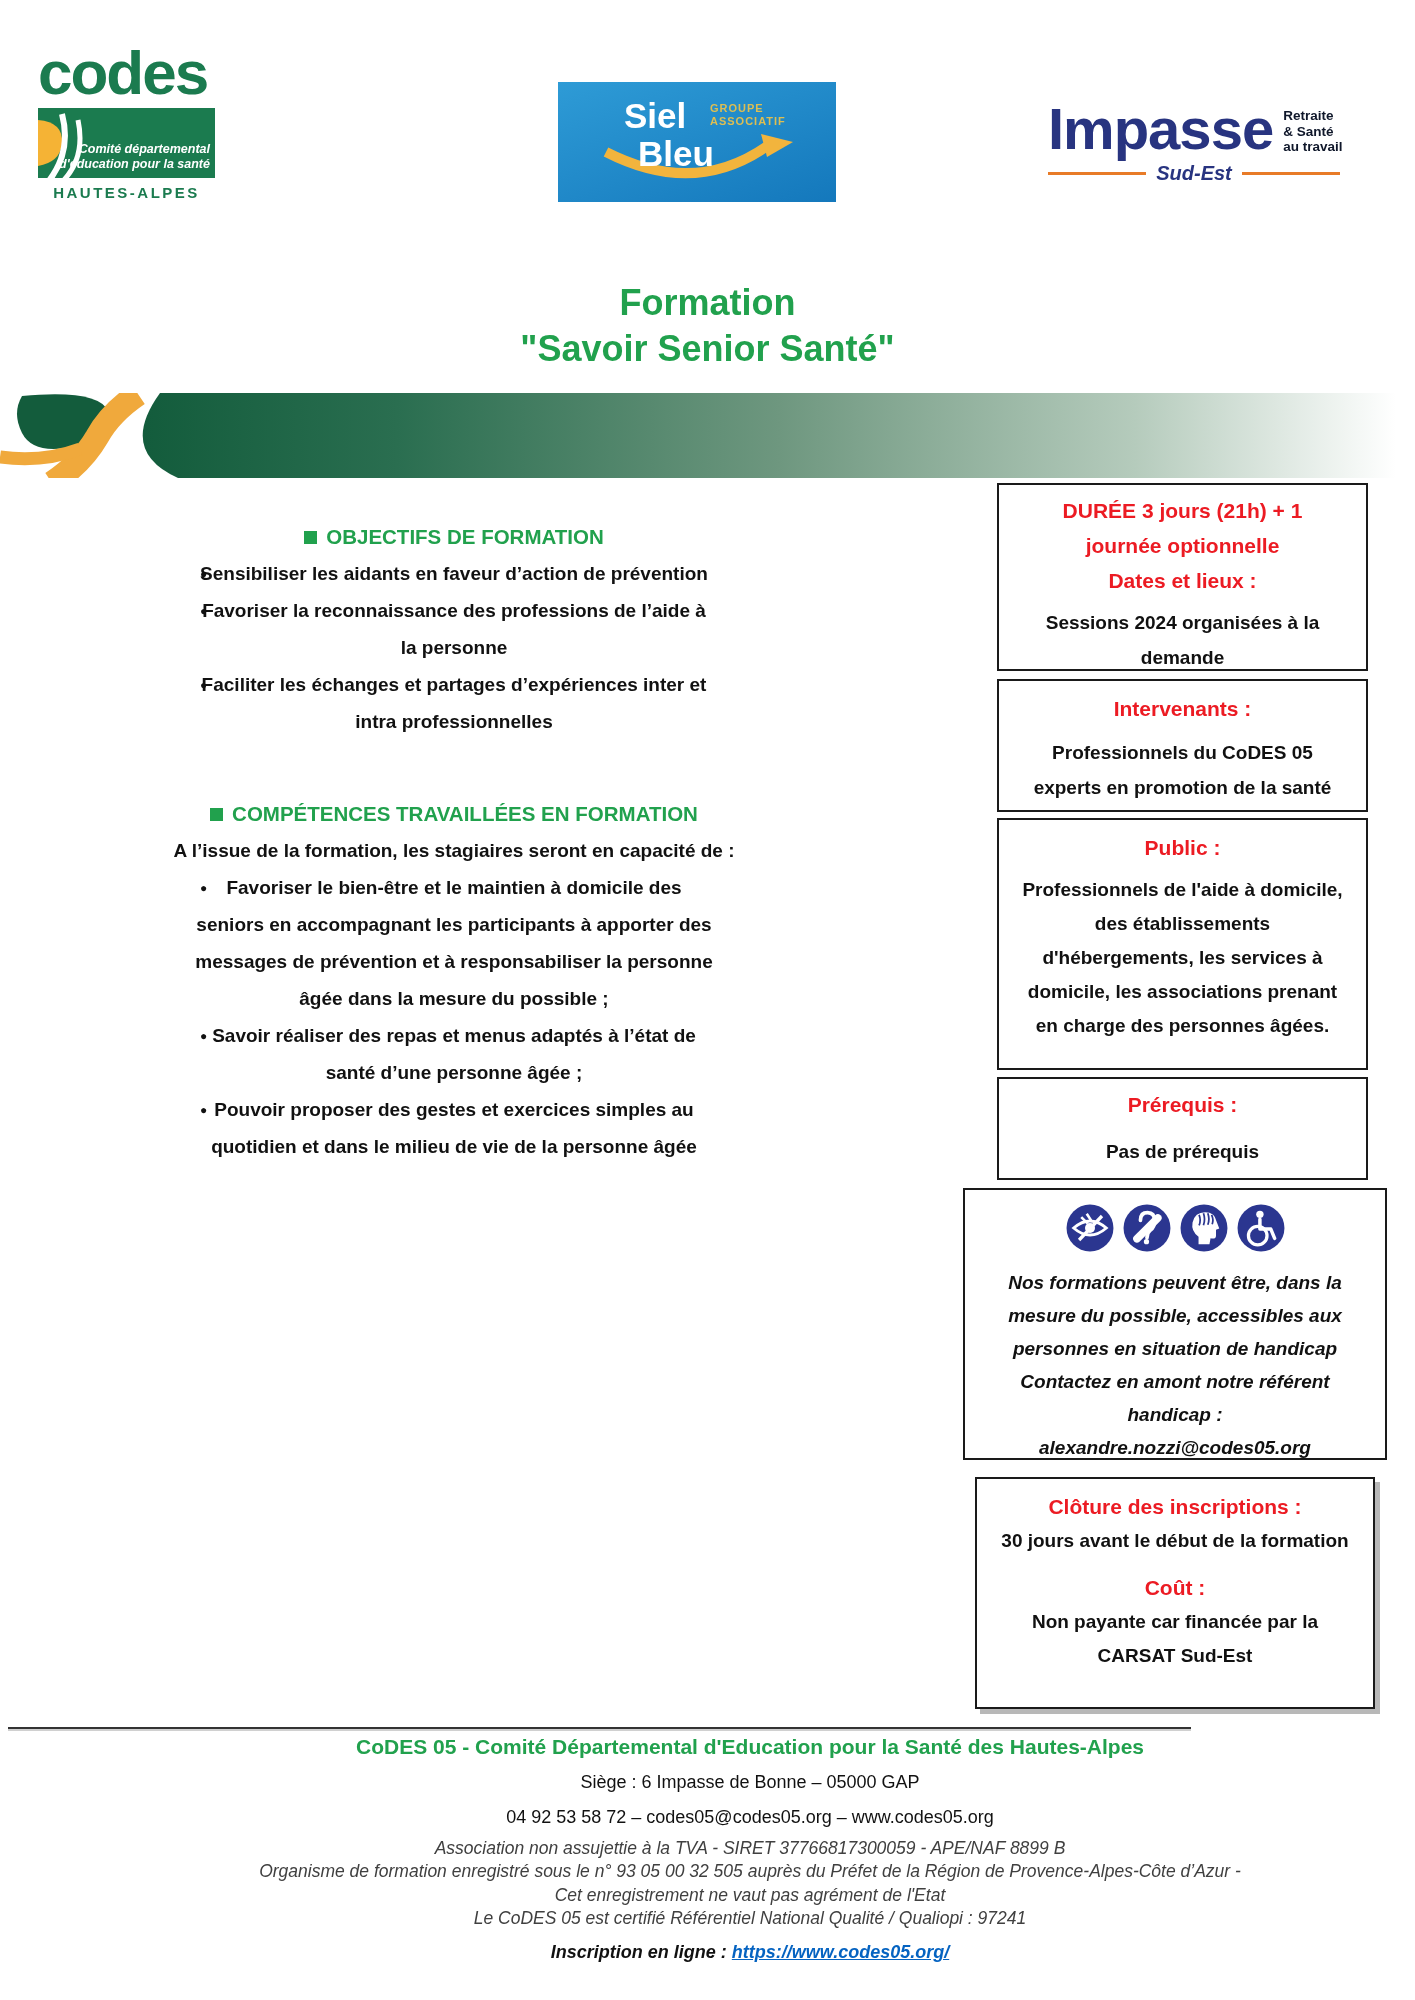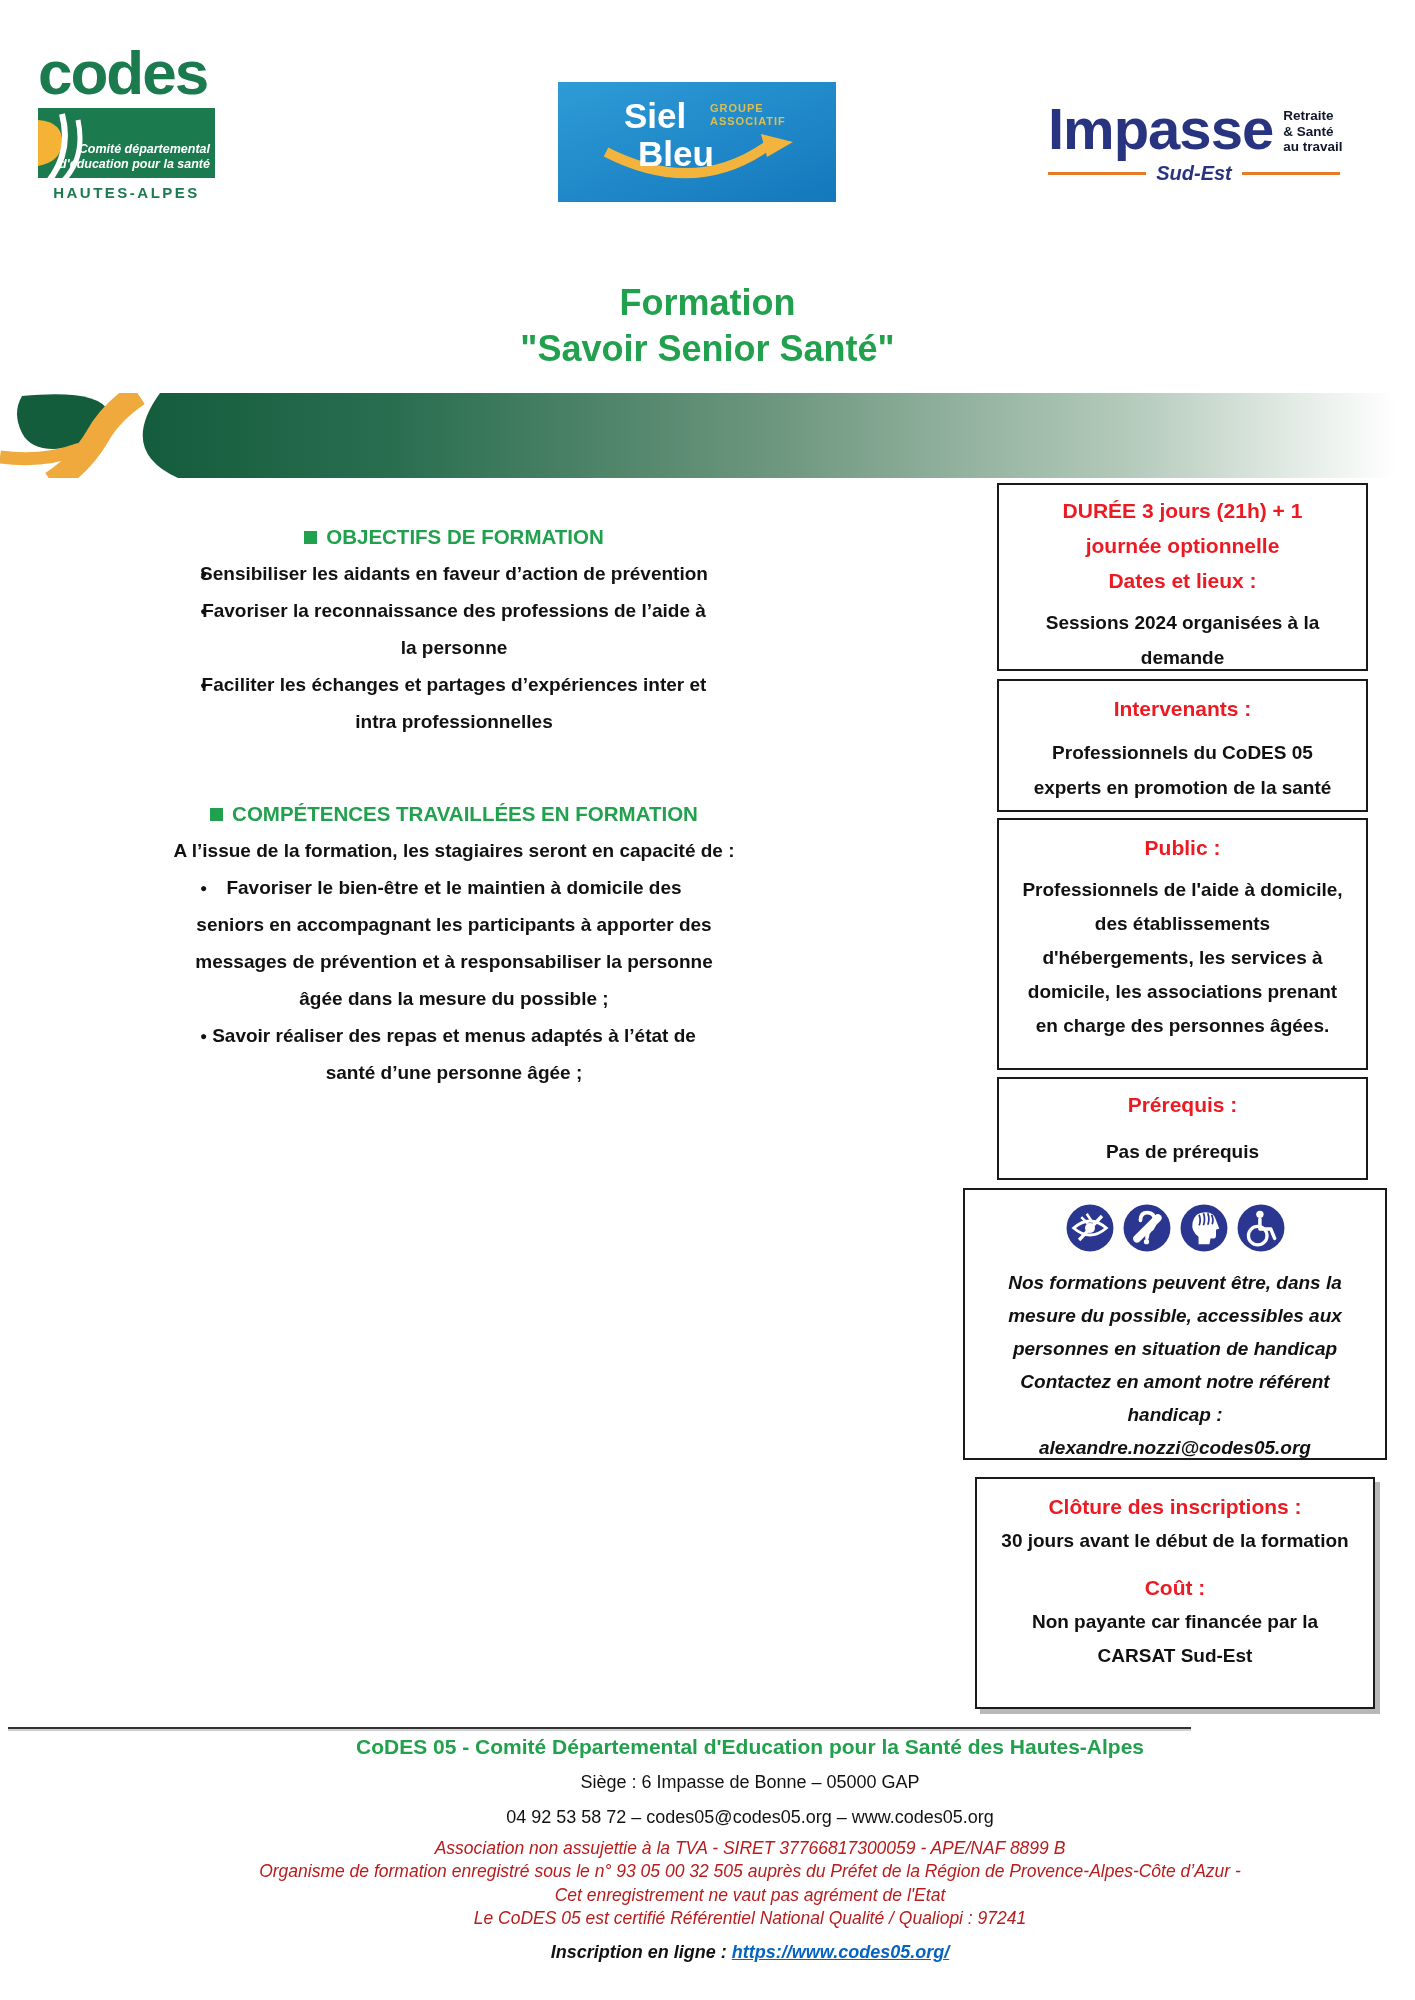--- a/index.html
+++ b/index.html
@@ -74,21 +74,21 @@
   #box-cloture .body { line-height:34px; }
   #box-cloture .rtitle2 { margin-top:12px; }
 
   
   .divider { position:absolute; left:8px; top:1727px; width:1183px; height:2px;
     background:#333; box-shadow:0 2px 0 rgba(150,150,150,.45); }
   .footer { position:absolute; left:85px; width:1330px; text-align:center; }
   #f-org { top:1735px; color:#21A14D; font-weight:bold; font-size:21px; }
   #f-address { top:1772px; font-size:18px; }
   #f-contact { top:1807px; font-size:18px; }
-  .f-legal { font-style:italic; font-size:17.5px; color:#b91c1c; }
+  .f-legal { font-style:italic; font-size:17.5px; color:#404040; }
   #f-legal1 { top:1838px; }
   #f-legal2 { top:1861px; }
   #f-legal3 { top:1885px; }
   #f-legal4 { top:1908px; }
   #f-inscription { top:1942px; font-size:18px; font-weight:bold; font-style:italic; }
   #f-inscription a { color:#0563C1; text-decoration:underline; }
 </style>
 </head>
 <body>
 
@@ -168,20 +168,21 @@
       <li>Faciliter les échanges et partages d’expériences inter et intra professionnelles</li>
     </ul>
 
     <div class="comp-gap"></div>
 
     <div class="sec-heading"><span class="sq"></span><span>COMPÉTENCES TRAVAILLÉES EN FORMATION</span></div>
     <div class="comp-intro">A l’issue de la formation, les stagiaires seront en capacité de :</div>
     <ul class="blist">
       <li>Favoriser le bien-être et le maintien à domicile des seniors en accompagnant les participants à apporter des messages de prévention et à responsabiliser la personne âgée dans la mesure du possible ;</li>
       <li>Savoir réaliser des repas et menus adaptés à l’état de santé d’une personne âgée ;</li>
+      <li>Pouvoir proposer des gestes et exercices simples au quotidien et dans le milieu de vie de la personne âgée</li>
     </ul>
   </div>
 
   <div class="sbox" id="box-duree">
     <div class="rtitle">
       <div>DURÉE 3 jours (21h) + 1</div>
       <div>journée optionnelle</div>
       <div>Dates et lieux :</div>
     </div>
     <div class="body">Sessions 2024 organisées à la demande</div>

